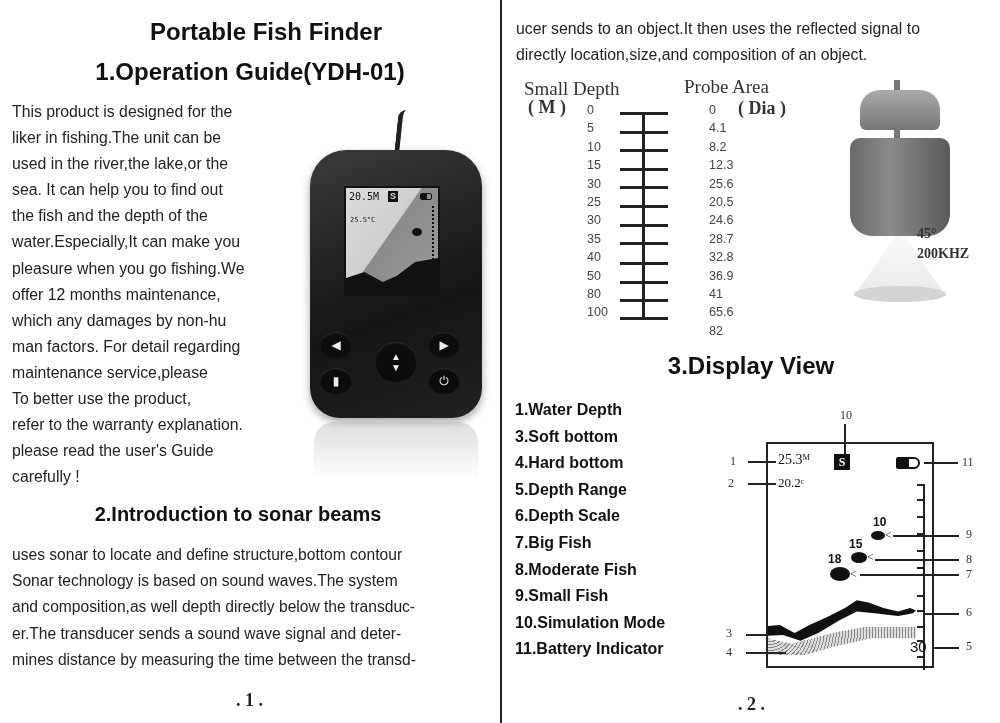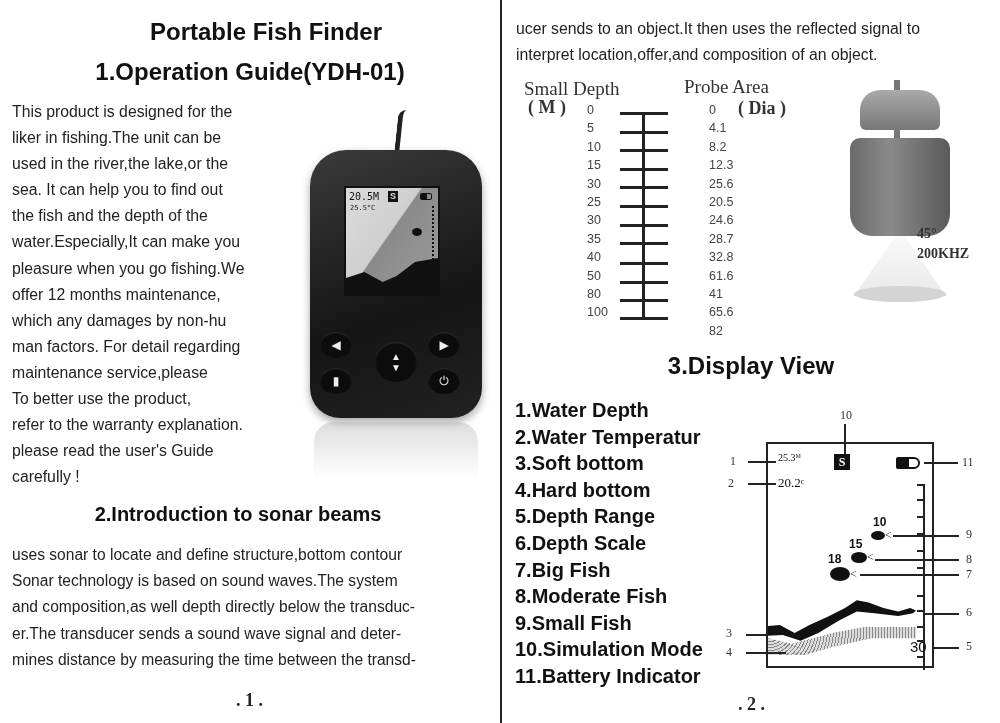--- a/index.html
+++ b/index.html
@@ -26,21 +26,21 @@
 
   
   .device { position: absolute; left: 300px; top: 110px; width: 190px; height: 370px; }
   .cable { position: absolute; left: 96px; top: 0; width: 10px; height: 50px; border-left: 5px solid #222; border-radius: 8px 0 0 0; transform: skewX(-6deg); }
   .body-shell { position: absolute; left: 10px; top: 40px; width: 172px; height: 268px; background: linear-gradient(160deg, #3a3a3a, #151515 60%, #222); border-radius: 36px 36px 30px 30px; box-shadow: 0 4px 8px rgba(0,0,0,0.35); }
   .reflection { position: absolute; left: 14px; top: 312px; width: 164px; height: 58px; background: linear-gradient(to bottom, rgba(160,160,160,0.35), rgba(255,255,255,0)); border-radius: 20px 20px 0 0; }
   .screen { position: absolute; left: 44px; top: 76px; width: 96px; height: 110px; background: linear-gradient(125deg, #dcdcdc 0%, #cfcfcf 45%, #8a8a8a 46%, #9c9c9c 100%); border: 2px solid #111; overflow: hidden; }
   .scr-depth { position: absolute; left: 3px; top: 3px; font-size: 10px; font-weight: normal; color: #111; font-family: "DejaVu Sans Mono", monospace; }
   .scr-s { position: absolute; left: 42px; top: 3px; width: 10px; height: 11px; background: #111; color: #ddd; font-size: 9px; text-align: center; line-height: 11px; font-weight: bold; }
   .scr-batt { position: absolute; right: 6px; top: 5px; width: 12px; height: 7px; border: 1px solid #111; border-radius: 2px; background: linear-gradient(90deg, #111 60%, transparent 60%); }
-  .scr-temp { position: absolute; left: 4px; top: 16px; font-size: 7px; color: #222; font-family: "DejaVu Sans Mono", monospace; }
+  .scr-temp { position: absolute; left: 4px; top: 28px; font-size: 7px; color: #222; font-family: "DejaVu Sans Mono", monospace; }
   .scr-bottom { position: absolute; left: 0; bottom: 0; width: 100%; height: 40px; background: #111; clip-path: polygon(0 60%, 20% 45%, 40% 70%, 55% 55%, 75% 20%, 100% 10%, 100% 100%, 0 100%); }
   .scr-scale { position: absolute; right: 4px; top: 18px; width: 2px; height: 82px; background: repeating-linear-gradient(to bottom, #111 0 2px, transparent 2px 4px); }
   .scr-fish { position: absolute; right: 16px; top: 40px; width: 10px; height: 8px; background: #111; border-radius: 50%; }
   .btn { position: absolute; background: #0c0c0c; border-radius: 50%; box-shadow: inset 0 1px 2px rgba(255,255,255,0.15); display: flex; align-items: center; justify-content: center; color: #eee; font-size: 12px; }
   .btn-left { left: 20px; top: 222px; width: 32px; height: 26px; }
   .btn-right { left: 128px; top: 222px; width: 32px; height: 26px; }
   .btn-updown { left: 75px; top: 232px; width: 42px; height: 40px; flex-direction: column; font-size: 10px; line-height: 11px; }
   .btn-menu { left: 20px; top: 258px; width: 32px; height: 26px; }
   .btn-power { left: 128px; top: 258px; width: 32px; height: 26px; }
 
@@ -58,29 +58,29 @@
 
   .transducer { position: absolute; left: 330px; top: 80px; width: 140px; height: 230px; }
   .td-top { position: absolute; left: 28px; top: 10px; width: 80px; height: 40px; background: linear-gradient(180deg, #aaa, #777); border-radius: 20px 20px 6px 6px; }
   .td-stem { position: absolute; left: 62px; top: 0; width: 6px; height: 80px; background: #777; }
   .td-body { position: absolute; left: 18px; top: 58px; width: 100px; height: 98px; background: linear-gradient(90deg, #6a6a6a, #8a8a8a 40%, #5a5a5a); border-radius: 10px 10px 22px 22px; }
   .td-cone { position: absolute; left: 22px; top: 156px; width: 92px; height: 60px; border-left: 1px solid #bbb; border-right: 1px solid #bbb; clip-path: polygon(45% 0, 55% 0, 100% 100%, 0 100%); background: linear-gradient(180deg, rgba(200,200,200,0.1), rgba(200,200,200,0.4)); }
   .td-base { position: absolute; left: 22px; top: 206px; width: 92px; height: 16px; background: #d4d4d4; border-radius: 50%; }
   .td-label { position: absolute; font-family: "Liberation Serif", serif; font-weight: bold; font-size: 14px; color: #333; }
 
   .h3 { position: absolute; left: 0; width: 498px; top: 352px; text-align: center; font-weight: bold; font-size: 24px; color: #111; }
-  .legend { position: absolute; left: 13px; top: 397px; font-weight: bold; font-size: 20px; line-height: 26.6px; color: #111; }
+  .legend { position: absolute; left: 13px; top: 397px; font-weight: bold; font-size: 16px; line-height: 26.6px; color: #111; }
   .legend div { white-space: nowrap; }
 
   
   .diag { position: absolute; left: 218px; top: 402px; width: 270px; height: 270px; font-family: "Liberation Serif", serif; }
   .diag-frame { position: absolute; left: 46px; top: 40px; width: 168px; height: 226px; border: 2px solid #222; }
   .callout { position: absolute; font-size: 12px; color: #333; }
   .line { position: absolute; background: #222; }
-  .d-depth { position: absolute; left: 58px; top: 50px; font-size: 10px; color: #111; }
+  .d-depth { position: absolute; left: 58px; top: 50px; font-size: 14px; color: #111; }
   .d-temp { position: absolute; left: 58px; top: 73px; font-size: 13px; color: #111; }
   .d-s { position: absolute; left: 114px; top: 52px; width: 16px; height: 16px; background: #111; color: #fff; font-size: 12px; font-weight: bold; text-align: center; line-height: 16px; }
   .d-batt { position: absolute; left: 176px; top: 55px; width: 24px; height: 12px; border: 2px solid #111; border-radius: 2px 6px 6px 2px; background: linear-gradient(90deg, #111 55%, #fff 55%); }
   .d-scale { position: absolute; left: 203px; top: 82px; width: 2px; height: 186px; background: #222; }
   .d-tick { position: absolute; left: 197px; width: 6px; height: 2px; background: #222; }
   .fish { position: absolute; background: #111; border-radius: 50%; }
   .fish-tail { position: absolute; font-size: 12px; color: #111; line-height: 10px; }
   .fish-num { position: absolute; font-family: "Liberation Sans", sans-serif; font-weight: bold; font-size: 12px; color: #111; }
   .d-hard { position: absolute; left: 48px; top: 225px; width: 148px; height: 28px; background: repeating-radial-gradient(circle at 2px 2px, #888 0 1px, #ddd 1px 3px); clip-path: polygon(0 40%, 16% 60%, 45% 20%, 65% 0%, 100% 0%, 100% 40%, 70% 40%, 45% 70%, 25% 100%, 0 100%); }
   .d-soft { position: absolute; left: 48px; top: 196px; width: 148px; height: 45px; background: #111; clip-path: polygon(0 62%, 8% 60%, 18% 78%, 28% 60%, 40% 42%, 52% 22%, 60% 5%, 68% 10%, 78% 22%, 88% 30%, 96% 22%, 100% 28%, 98% 34%, 88% 40%, 72% 34%, 60% 30%, 48% 50%, 34% 78%, 22% 95%, 10% 82%, 0 84%); }
@@ -151,21 +151,21 @@
     <div>mines distance by measuring the time between the transd-</div>
   </div>
   <div class="pagenum" style="left:236px; top:690px;">. 1 .</div>
 </div>
 
 <div class="divider"></div>
 
 <div class="page page-right">
   <div class="cont">
     <div>ucer sends to an object.It then uses the reflected signal to</div>
-    <div>interpret  location,offer,and composition of an object.</div>
+    <div>directly  location,size,and composition of an object.</div>
   </div>
 
   <div class="probe-head" style="left:22px; top:78px;">Small Depth</div>
   <div class="probe-sub" style="left:26px; top:97px;">( M )</div>
   <div class="probe-head" style="left:182px; top:76px;">Probe Area</div>
   <div class="probe-sub" style="left:236px; top:98px;">( Dia )</div>
 
   <div class="depth-col">
     <div>0</div>
     <div>5</div>
@@ -200,41 +200,40 @@
   <div class="area-col">
     <div>0</div>
     <div>4.1</div>
     <div>8.2</div>
     <div>12.3</div>
     <div>25.6</div>
     <div>20.5</div>
     <div>24.6</div>
     <div>28.7</div>
     <div>32.8</div>
-    <div>61.6</div>
+    <div>36.9</div>
     <div>41</div>
     <div>65.6</div>
     <div>82</div>
   </div>
 
   <div class="transducer">
     <div class="td-stem"></div>
     <div class="td-top"></div>
     <div class="td-body"></div>
     <div class="td-cone"></div>
     <div class="td-base"></div>
     <div class="td-label" style="left:85px; top:146px;">45°</div>
     <div class="td-label" style="left:85px; top:166px;">200KHZ</div>
   </div>
 
   <div class="h3">3.Display View</div>
 
   <div class="legend">
     <div>1.Water Depth</div>
-    <div>2.Water Temperatur</div>
     <div>3.Soft bottom</div>
     <div>4.Hard bottom</div>
     <div>5.Depth Range</div>
     <div>6.Depth Scale</div>
     <div>7.Big Fish</div>
     <div>8.Moderate Fish</div>
     <div>9.Small Fish</div>
     <div>10.Simulation Mode</div>
     <div>11.Battery Indicator</div>
   </div>

